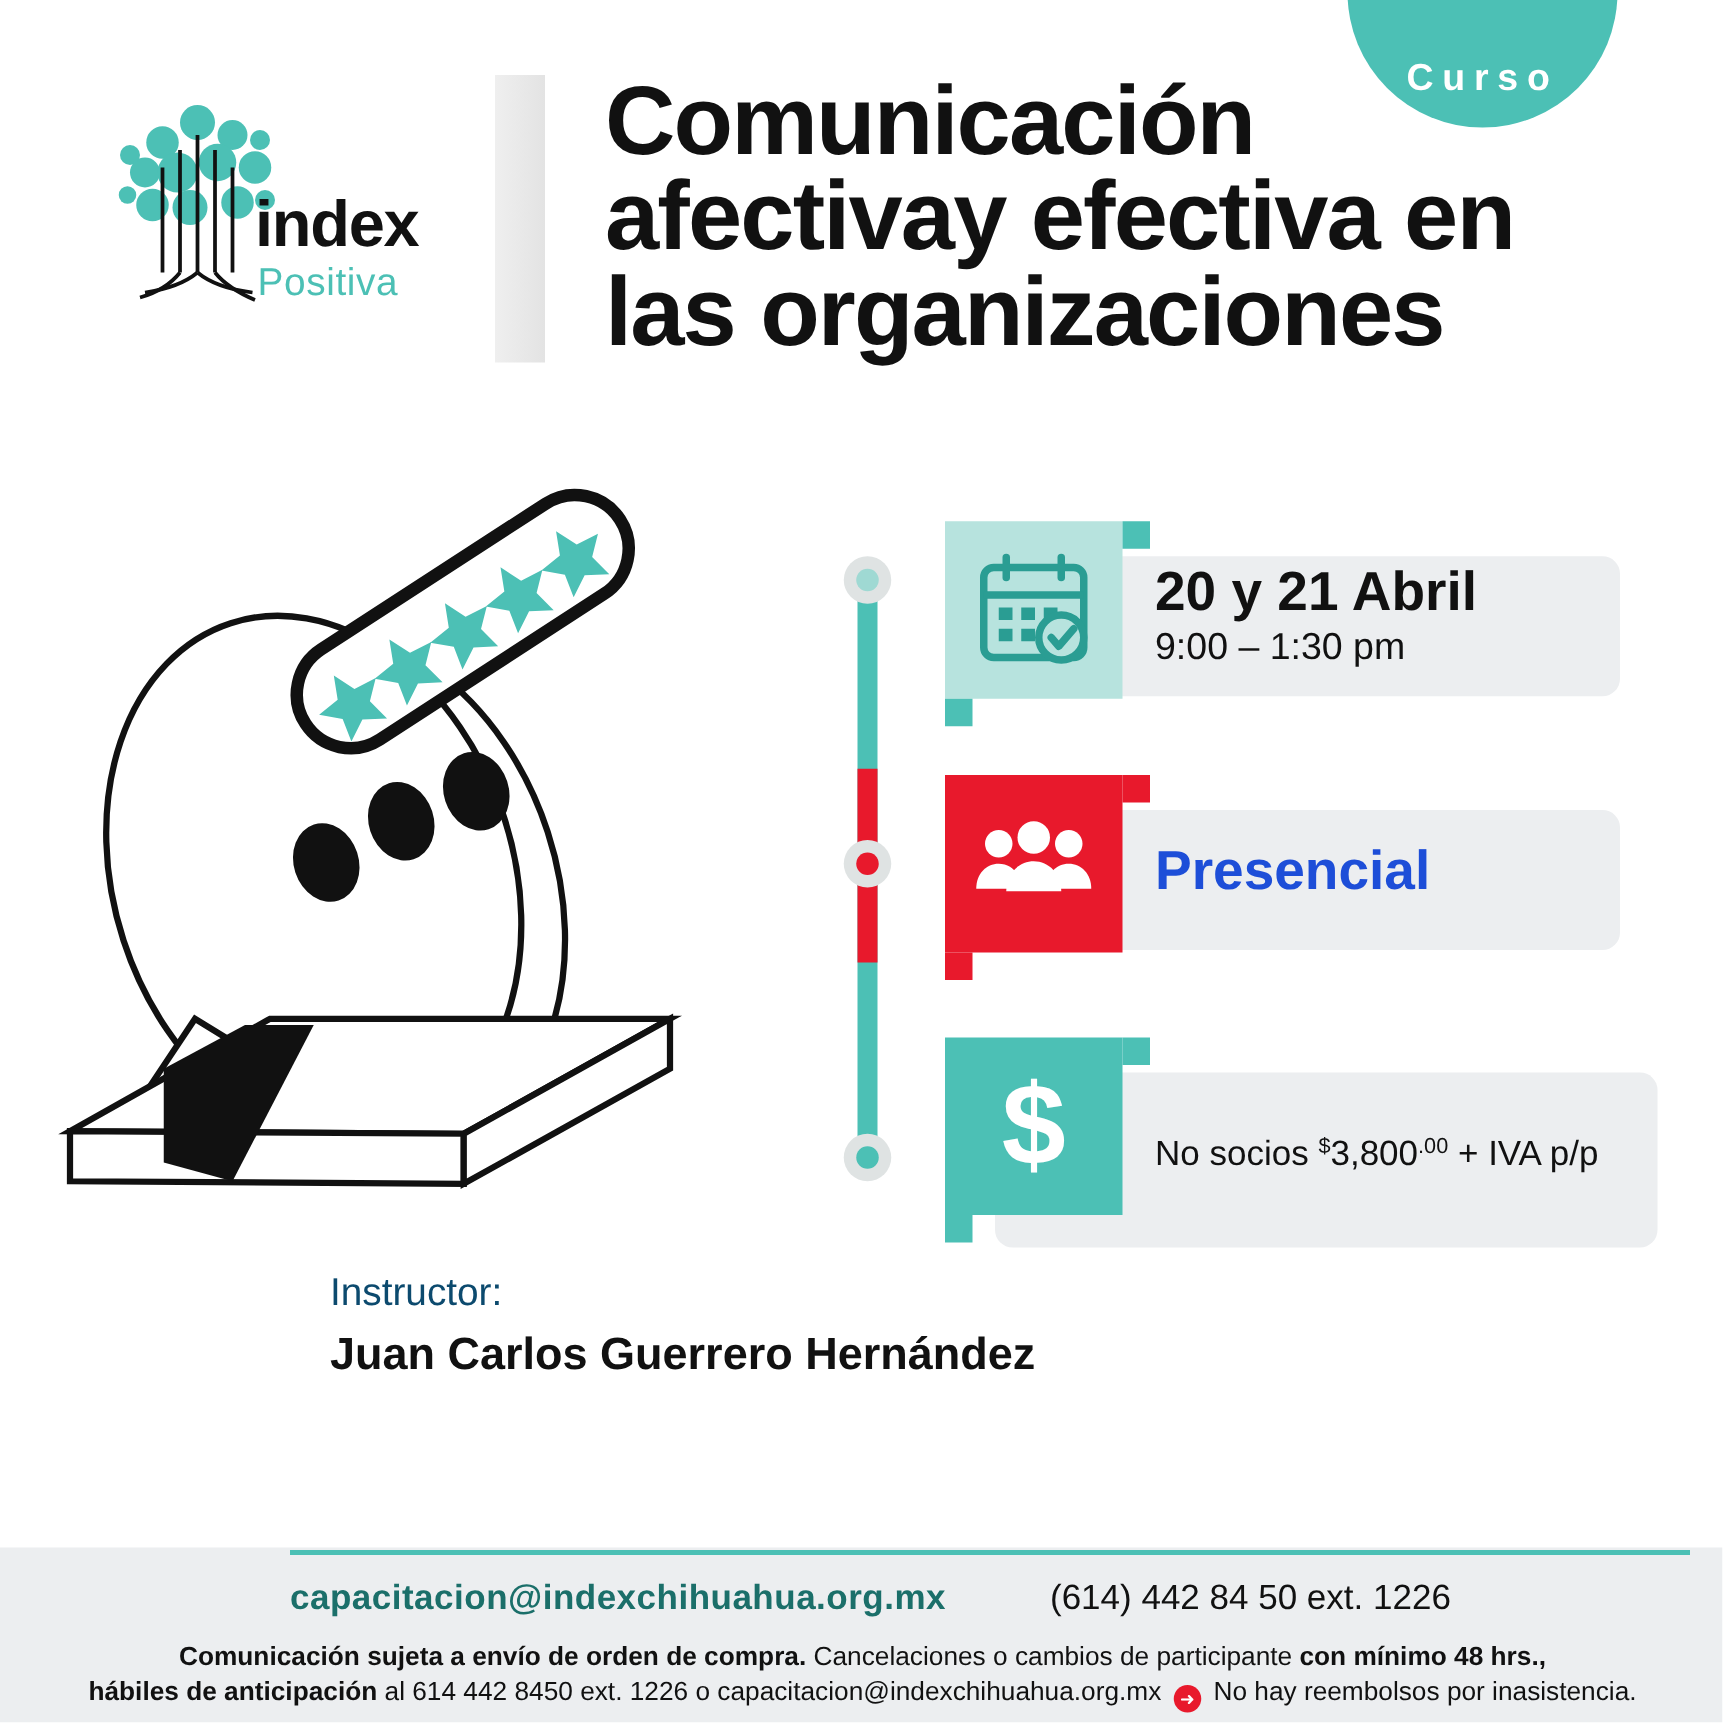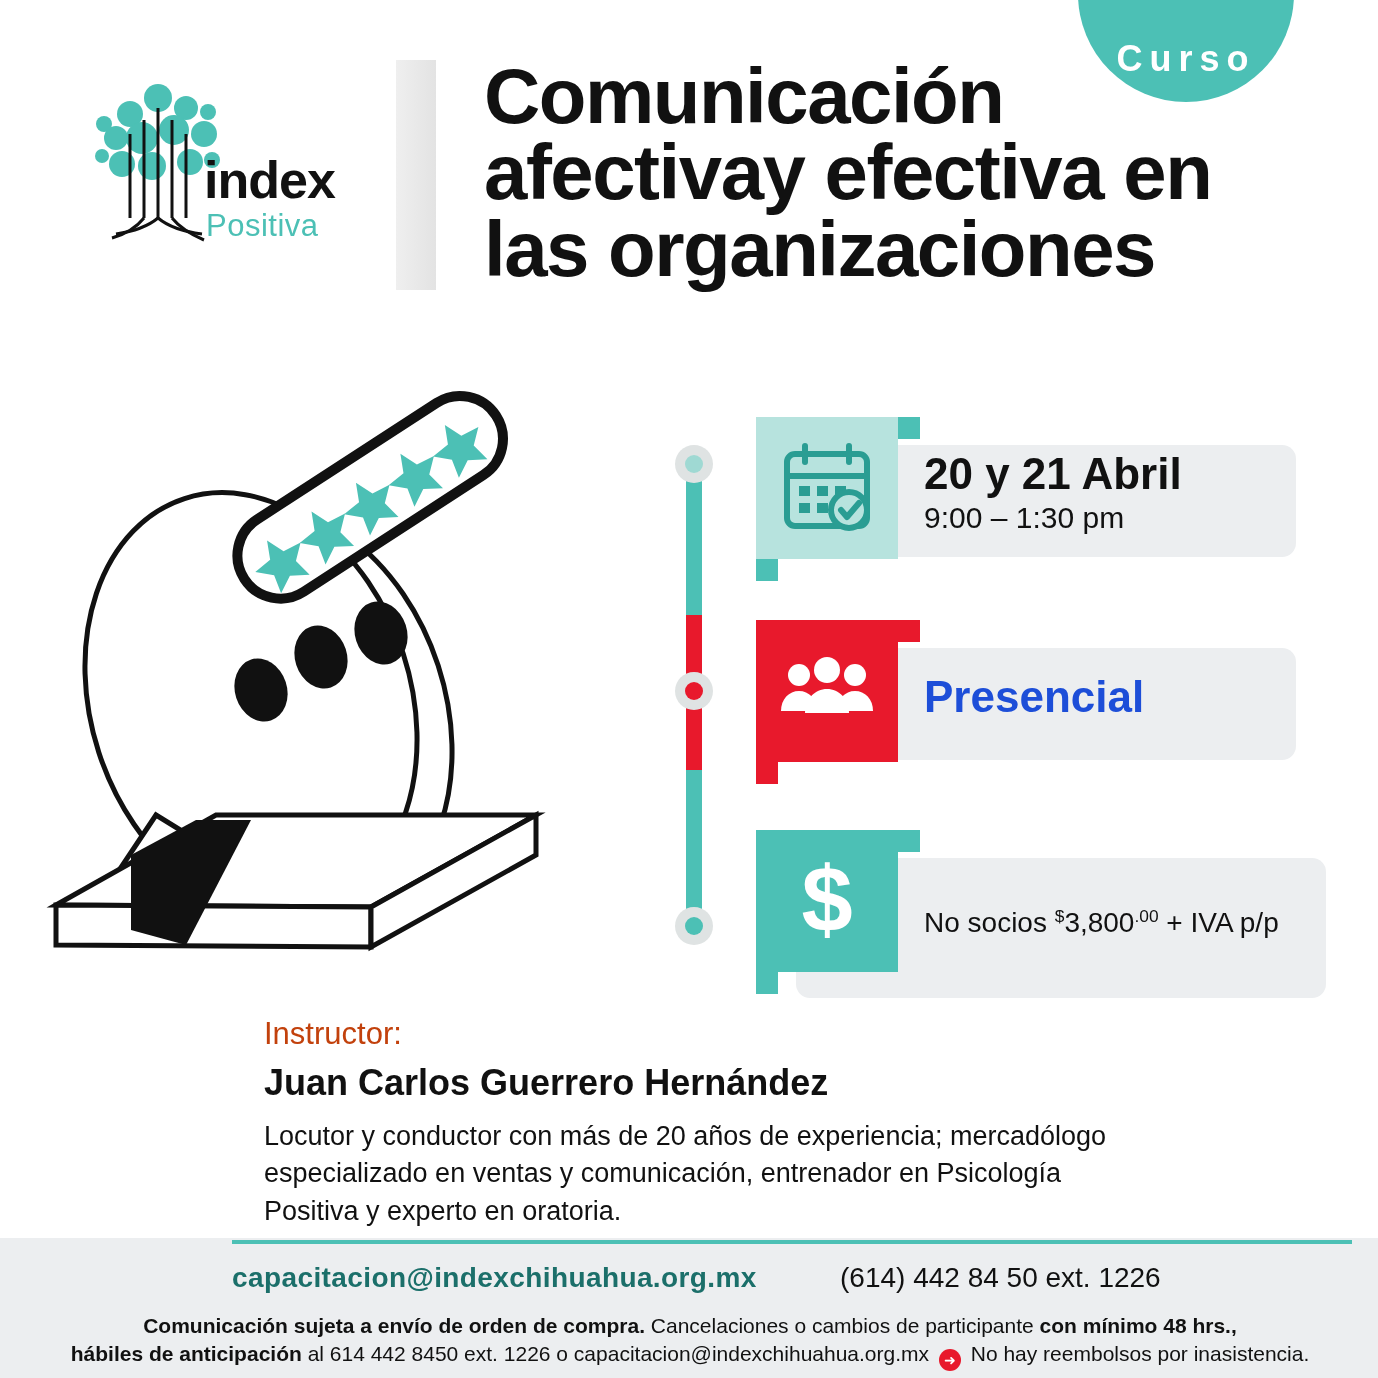--- a/index.html
+++ b/index.html
@@ -17,21 +17,21 @@
   .curso-blob{
     position:absolute;top:-58px;right:84px;
     width:216px;height:160px;
     background:#4cc0b5;
     border-radius:0 0 110px 110px;
     display:flex;align-items:flex-end;justify-content:center;
     padding-bottom:22px;
     box-sizing:border-box;
   }
   .curso-blob span{
-    color:#ffffff;font-weight:bold;font-size:36px;letter-spacing:7px;
+    color:#ffffff;font-weight:bold;font-size:30px;letter-spacing:7px;
   }
 
   
   .logo-wrap{position:absolute;left:86px;top:68px;width:300px;height:190px;}
   .logo-text{
     position:absolute;left:118px;top:82px;
     font-size:52px;font-weight:bold;color:#111;letter-spacing:-1px;
   }
   .logo-sub{
     position:absolute;left:120px;top:140px;
@@ -97,21 +97,21 @@
   
   .notch{position:absolute;width:22px;height:22px;}
   .row1 .n-tr{right:-22px;top:0;background:#4cc0b5;}
   .row1 .n-bl{left:0;bottom:-22px;background:#4cc0b5;}
   .row2 .n-tr{right:-22px;top:0;background:#e8192c;}
   .row2 .n-bl{left:0;bottom:-22px;background:#e8192c;}
   .row3 .n-tr{right:-22px;top:0;background:#4cc0b5;}
   .row3 .n-bl{left:0;bottom:-22px;background:#4cc0b5;}
 
   
-  .instructor-label{position:absolute;left:264px;top:1016px;font-size:31px;color:#c2410c;}
+  .instructor-label{position:absolute;left:264px;top:1016px;font-size:31px;color:#0c4a6e;}
   .instructor-name{position:absolute;left:264px;top:1062px;font-size:36px;font-weight:bold;color:#111;}
   .instructor-bio{position:absolute;left:264px;top:1118px;width:860px;font-size:27px;line-height:1.38;color:#111;}
 
   
   .footer{
     position:absolute;left:0;bottom:0;width:1378px;height:140px;background:#eceef0;
   }
   .foot-line{position:absolute;left:232px;top:1240px;width:1120px;height:4px;background:#4cc0b5;}
   .email{position:absolute;left:232px;top:1262px;font-size:28px;font-weight:bold;color:#1b6f6a;letter-spacing:.4px;}
   .phone{position:absolute;left:840px;top:1262px;font-size:28px;color:#111;}
@@ -278,21 +278,20 @@
     <div class="txt">
       <div class="l2">
         <span>No socios</span>
         <sup>$</sup><span>3,800</span><sup>.00</sup><span> + IVA p/p</span>
       </div>
     </div>
   </div>
 
   <div class="instructor-label">Instructor:</div>
   <div class="instructor-name">Juan Carlos Guerrero Hernández</div>
-  <div class="instructor-bio">Locutor y conductor con más de 20 años de experiencia; mercadólogo especializado en ventas y comunicación, entrenador en Psicología Positiva y experto en oratoria.</div>
 
   <div class="footer"></div>
   <div class="foot-line"></div>
   <div class="email">capacitacion@indexchihuahua.org.mx</div>
   <div class="phone">(614) 442 84 50 ext. 1226</div>
   <div class="legal">
     <b>Comunicación sujeta a envío de orden de compra.</b><span> Cancelaciones o cambios de participante </span><b>con mínimo 48 hrs.,</b><br>
     <b>hábiles de anticipación</b><span> al 614 442 8450 ext. 1226 o capacitacion@indexchihuahua.org.mx</span>
     <span class="dot-arrow">➜</span>
     <span>No hay reembolsos por inasistencia.</span>

